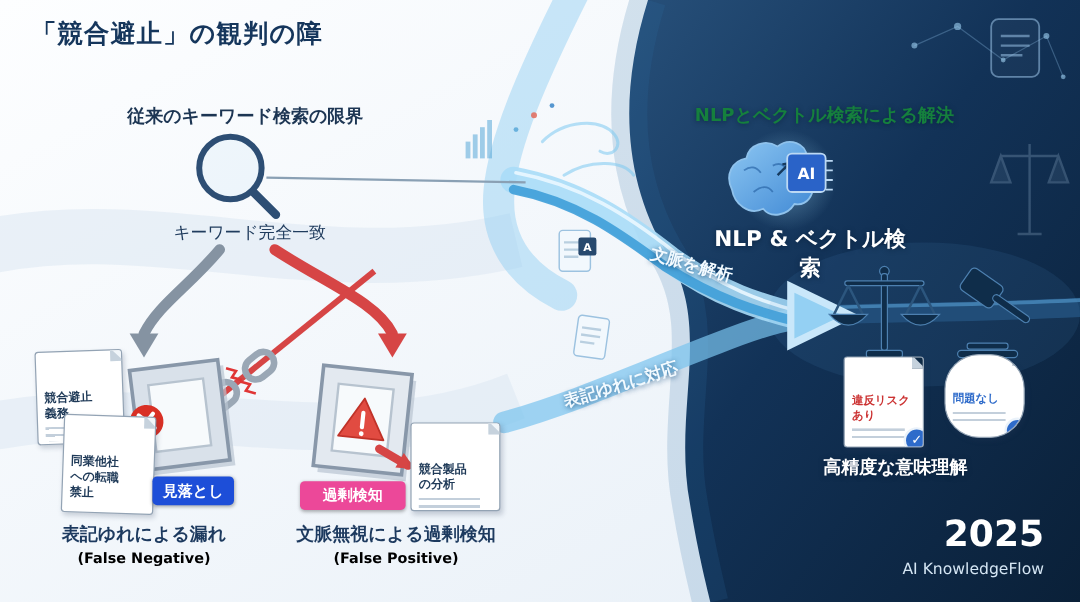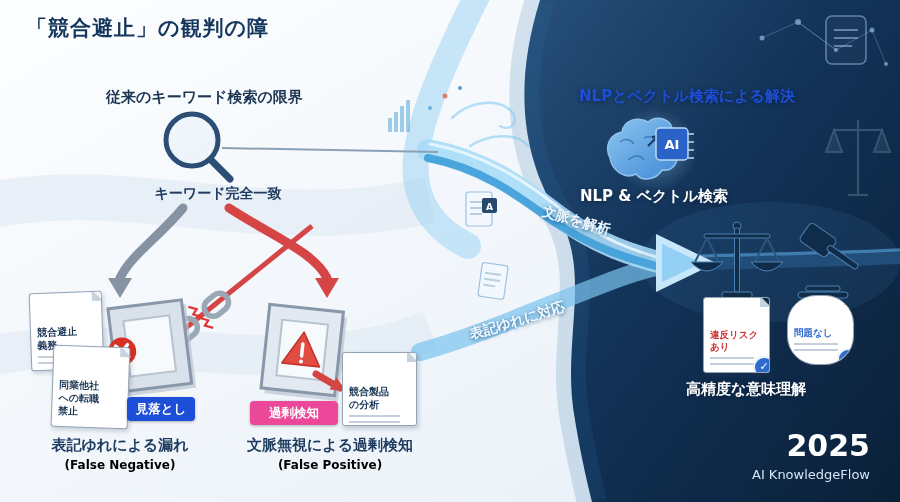--- a/index.html
+++ b/index.html
@@ -2,38 +2,38 @@
 <html><head>
 <meta charset="utf-8">
 <style>
   html,body{margin:0;padding:0;background:#222;}
   .stage{position:relative;width:900px;height:502px;overflow:hidden;
     font-family:"DejaVu Sans","Liberation Sans",sans-serif;background:#f4f8fb;}
   .layer{position:absolute;left:0;top:0;}
   .abs{position:absolute;}
   .title{left:26px;top:14px;font-size:21px;font-weight:bold;color:#15365c;letter-spacing:1px;}
   .legacy-heading{left:106px;top:88px;font-size:15px;font-weight:bold;color:#1c3553;}
-  .keyword-node{left:148px;top:185px;width:140px;text-align:center;font-size:14px;font-weight:bold;color:#203c5e;}
+  .keyword-node{left:138px;top:185px;width:140px;text-align:center;font-size:14px;font-weight:normal;color:#203c5e;}
   .doc{position:absolute;background:#fff;border:1.6px solid #93a3b4;border-radius:3px;
     box-shadow:1.5px 2.5px 4px rgba(40,60,90,.22);font-size:10px;font-weight:bold;color:#1f3a58;
     line-height:1.3;padding:6px 5px 4px 6px;white-space:pre-line;overflow:hidden;--fold-bg:#f1f6fa;}
   .doc .fold{position:absolute;top:-1.6px;right:-1.6px;width:0;height:0;
     border-top:11px solid var(--fold-bg);border-left:11px solid #c6d2dd;}
   .doc .lines{margin-top:4px;width:82%;height:12px;
     background:repeating-linear-gradient(to bottom,#c3cfdb 0,#c3cfdb 2px,transparent 2px,transparent 6px);}
   .doc.dark{--fold-bg:#0f2b46;}
   .badge{position:absolute;color:#fff;font-size:12.5px;font-weight:bold;text-align:center;
     height:24px;line-height:24px;border-radius:4px;box-shadow:0 1px 3px rgba(0,0,0,.3);}
   .badge-miss{left:127px;top:397px;width:68px;background:#1d4ed8;}
   .badge-over{left:250px;top:401px;width:88px;background:#ec4899;}
   .caption{position:absolute;font-weight:bold;color:#1d3a5f;font-size:15px;text-align:center;}
   .subcaption{position:absolute;font-weight:bold;color:#000000;font-size:12px;text-align:center;}
-  .sol-heading{left:537px;top:87px;width:300px;text-align:center;color:#1d4ed8;font-size:15px;font-weight:bold;
+  .sol-heading{left:537px;top:87px;width:300px;text-align:center;color:#15803d;font-size:15px;font-weight:bold;
     text-shadow:0 1px 4px rgba(8,30,55,.7);}
-  .nlp-node{left:580px;top:187px;width:166px;text-align:left;color:#fff;font-size:15px;font-weight:bold;
+  .nlp-node{left:592px;top:187px;width:166px;text-align:center;color:#fff;font-size:18px;font-weight:bold;
     text-shadow:0 1px 4px rgba(8,30,55,.7);}
   .flow-label{position:absolute;color:#f2faff;font-size:14px;font-weight:bold;
     text-shadow:0 1px 4px rgba(12,70,120,.8);}
   .flow-context{left:541px;top:212px;transform:rotate(16deg);}
   .flow-variant{left:468px;top:312px;transform:rotate(-17deg);}
   .sol-caption{left:686px;top:380px;width:188px;text-align:left;color:#fff;font-size:15px;font-weight:bold;
     text-shadow:0 1px 4px rgba(8,30,55,.7);}
   .year{left:786px;top:428px;width:84px;text-align:right;color:#fff;font-size:30px;font-weight:bold;}
   .brand{left:744px;top:467px;width:126px;text-align:right;color:#d5e6f4;font-size:13px;}
   .doc-risk{left:703px;top:297px;width:54px;height:64px;color:#cc3333;font-size:9.5px;}

